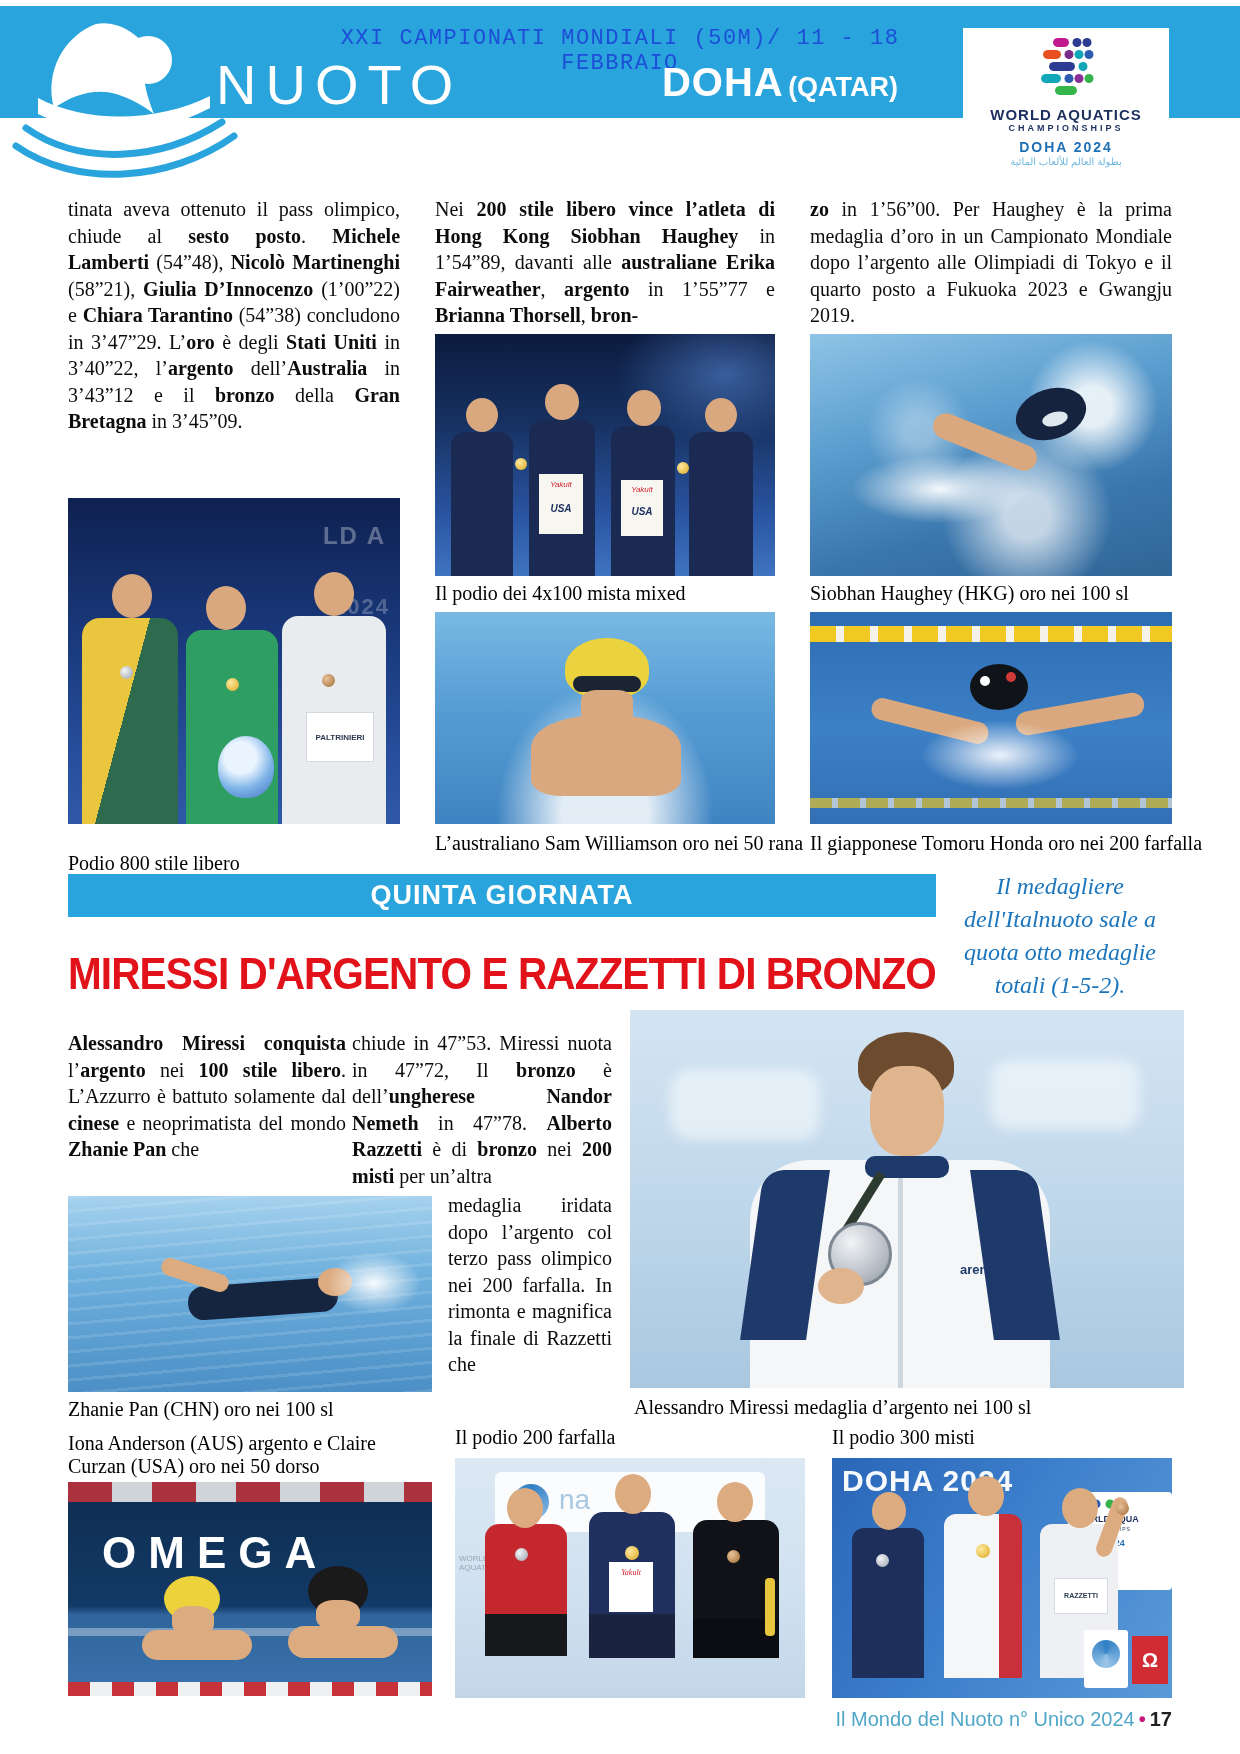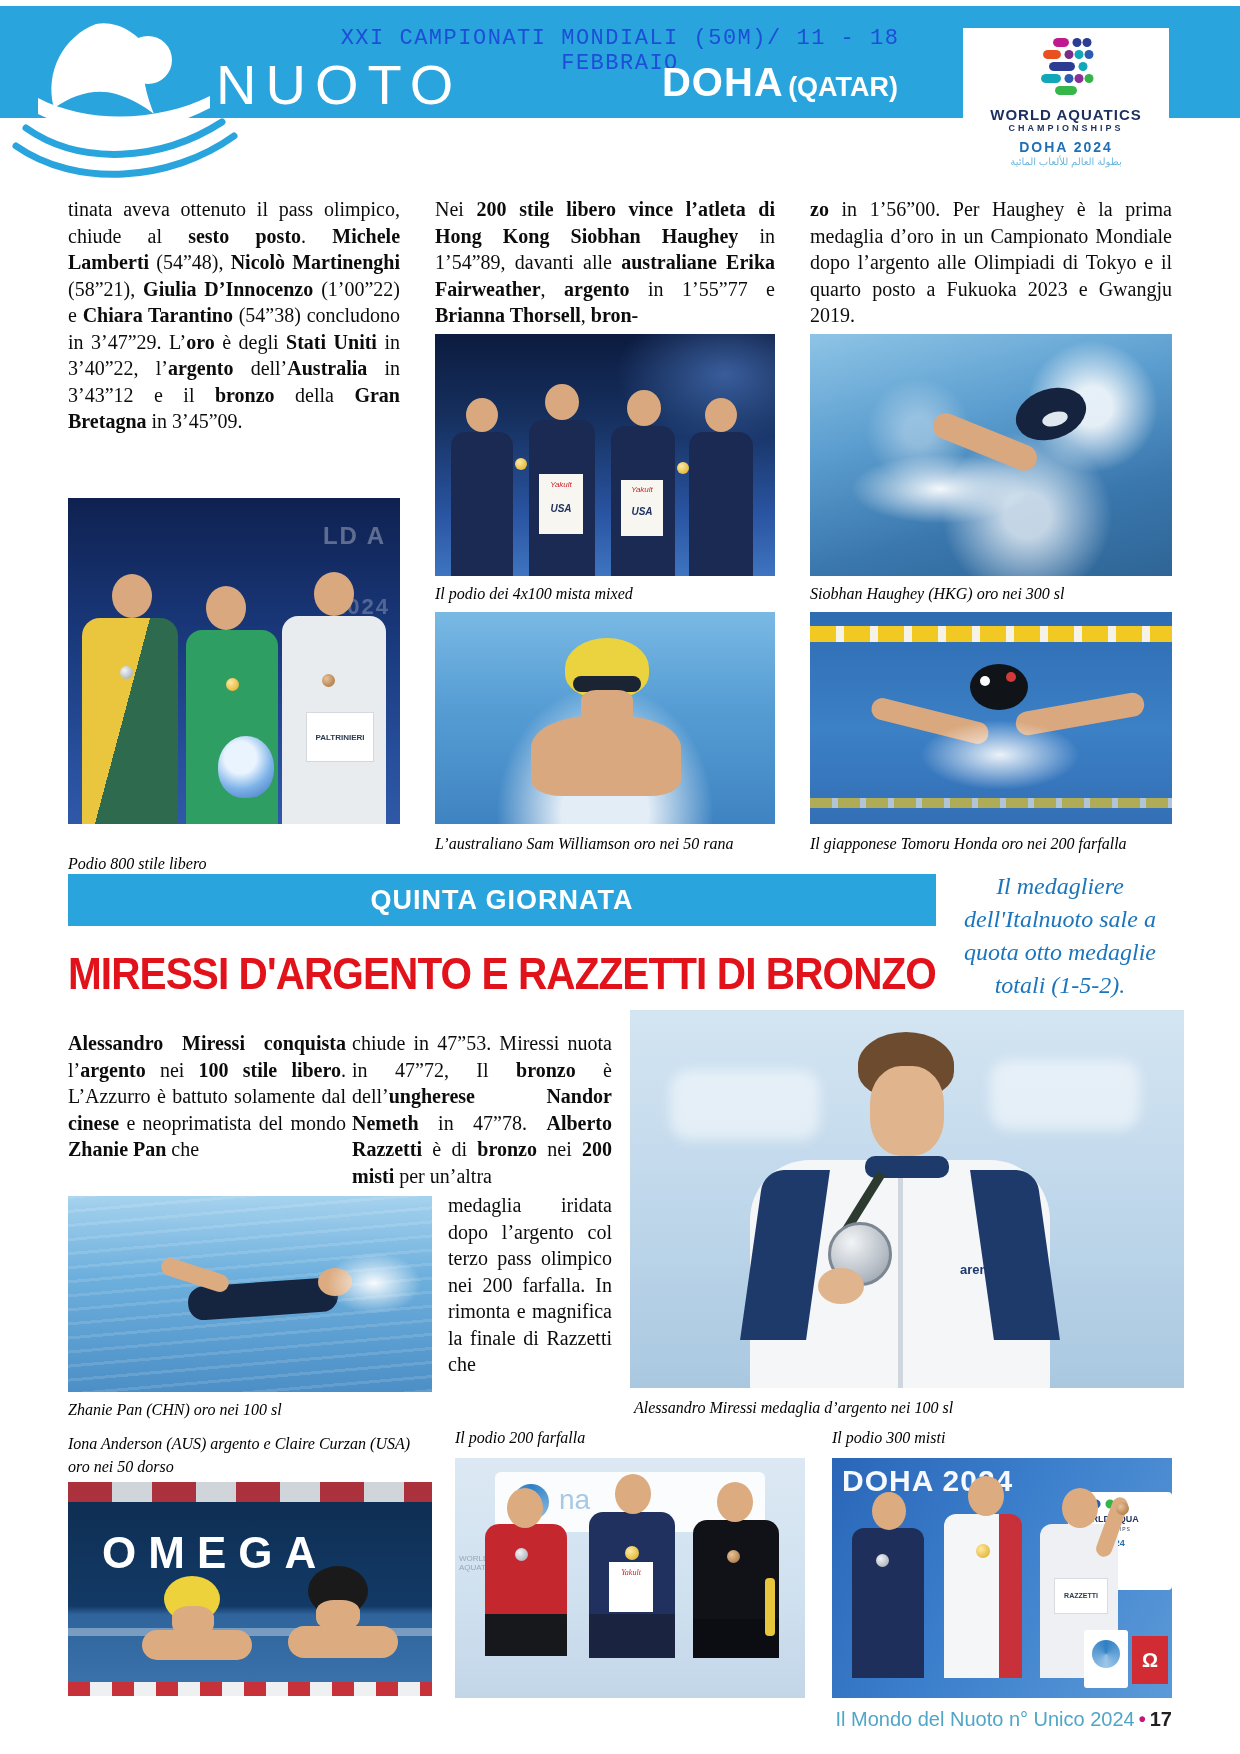--- a/index.html
+++ b/index.html
@@ -19,23 +19,23 @@
   .doha .suffix{font-size:27px;}
   .logo-box{position:absolute;left:963px;top:28px;width:206px;height:150px;background:#fff;
             text-align:center;font-family:"Liberation Sans",sans-serif;}
   .logo-title{font-size:15px;font-weight:bold;color:#1c2f5e;letter-spacing:1px;margin-top:2px;}
   .logo-sub{font-size:9px;font-weight:bold;color:#1c2f5e;letter-spacing:3px;}
   .logo-ed{font-size:14px;font-weight:bold;color:#1f6fb5;letter-spacing:2px;margin-top:6px;}
   .logo-ar{font-size:10px;color:#6fb7dd;margin-top:1px;}
   
   .serif{position:absolute;font-size:20px;line-height:26.5px;text-align:justify;color:#0c0c0c;}
   .serif b{font-weight:bold;}
-  .cap{position:absolute;font-style:italic;font-size:16px;color:#000;line-height:23px;}
+  .cap{position:absolute;font-size:20px;color:#000;line-height:23px;}
   
-  .banner{position:absolute;left:68px;top:874px;width:868px;height:52px;background:#29a4dc;color:#fff;
+  .banner{position:absolute;left:68px;top:874px;width:868px;height:43px;background:#29a4dc;color:#fff;
           font-family:"Liberation Sans",sans-serif;font-weight:bold;font-size:27px;letter-spacing:1px;
           display:flex;align-items:center;justify-content:center;}
   .note{position:absolute;left:938px;top:870px;width:244px;text-align:center;font-style:italic;
         font-size:24px;line-height:33px;color:#1b75bc;}
   .headline{position:absolute;left:68px;top:948px;color:#e2121b;font-family:"Liberation Sans",sans-serif;
             font-weight:bold;font-size:45px;letter-spacing:-1px;white-space:nowrap;
             transform:scaleX(.9);transform-origin:left center;}
   .photo{position:absolute;overflow:hidden;}
   .footer{position:absolute;left:0;top:1708px;width:1172px;text-align:right;
           font-family:"Liberation Sans",sans-serif;font-size:20px;color:#4fa6c6;}
@@ -113,21 +113,21 @@
     <i class="el" style="left:242px;top:128px;width:12px;height:12px;border-radius:50%;background:radial-gradient(circle at 35% 35%,#ffe9a0,#d9a81f);"></i>
   </div>
   <div class="cap" style="left:435px;top:582px;">Il podio dei 4x100 mista mixed</div>
 
   <div class="photo" style="left:810px;top:334px;width:362px;height:242px;background:radial-gradient(circle at 78% 30%,rgba(255,255,255,.85) 0 6%,transparent 20%),radial-gradient(circle at 60% 75%,rgba(255,255,255,.7) 0 8%,transparent 30%),radial-gradient(circle at 30% 40%,rgba(255,255,255,.35) 0 5%,transparent 18%),linear-gradient(165deg,#8ec4e6 0%,#5d9fd0 35%,#3a77ad 70%,#2f6596 100%);">
     <i class="el" style="left:205px;top:55px;width:72px;height:50px;background:#16233f;border-radius:50%;transform:rotate(-18deg);"></i>
     <i class="el" style="left:232px;top:78px;width:26px;height:14px;background:#dfe8ef;border-radius:50%;transform:rotate(-15deg);"></i>
     <i class="el" style="left:120px;top:95px;width:110px;height:26px;background:#d9a87e;border-radius:14px;transform:rotate(22deg);"></i>
     <i class="el" style="left:40px;top:120px;width:180px;height:70px;background:radial-gradient(ellipse at center,rgba(255,255,255,.95),rgba(255,255,255,0) 70%);"></i>
   </div>
-  <div class="cap" style="left:810px;top:582px;">Siobhan Haughey (HKG) oro nei 300 sl</div>
+  <div class="cap" style="left:810px;top:582px;">Siobhan Haughey (HKG) oro nei 100 sl</div>
 
   <div class="photo" style="left:68px;top:498px;width:332px;height:326px;background:linear-gradient(180deg,#0f2150 0%,#1a3a7e 45%,#274f9c 80%,#2f58a8 100%);">
     <i class="el" style="right:14px;top:24px;color:rgba(255,255,255,.32);font:bold 24px 'Liberation Sans',sans-serif;letter-spacing:2px;">LD A</i>
     <i class="el" style="right:10px;top:96px;color:rgba(255,255,255,.25);font:bold 22px 'Liberation Sans',sans-serif;letter-spacing:2px;">2024</i>
     <i class="el" style="left:14px;top:120px;width:96px;height:206px;background:linear-gradient(105deg,#e9c63e 0 45%,#2e6b4e 45% 100%);border-radius:18px 18px 0 0;"></i>
     <i class="el" style="left:44px;top:76px;width:40px;height:44px;background:#d9a87e;border-radius:50%;"></i>
     <i class="el" style="left:118px;top:132px;width:92px;height:194px;background:#2f9e62;border-radius:16px 16px 0 0;"></i>
     <i class="el" style="left:138px;top:88px;width:40px;height:44px;background:#d9a87e;border-radius:50%;"></i>
     <i class="el" style="left:150px;top:238px;width:56px;height:62px;background:radial-gradient(circle at 40% 35%,#eaf4ff 0 30%,#7db3e8 60%,#3c6fbc);border-radius:50% 50% 45% 45%;"></i>
     <i class="el" style="left:214px;top:118px;width:104px;height:208px;background:#e9ecef;border-radius:16px 16px 0 0;"></i>

